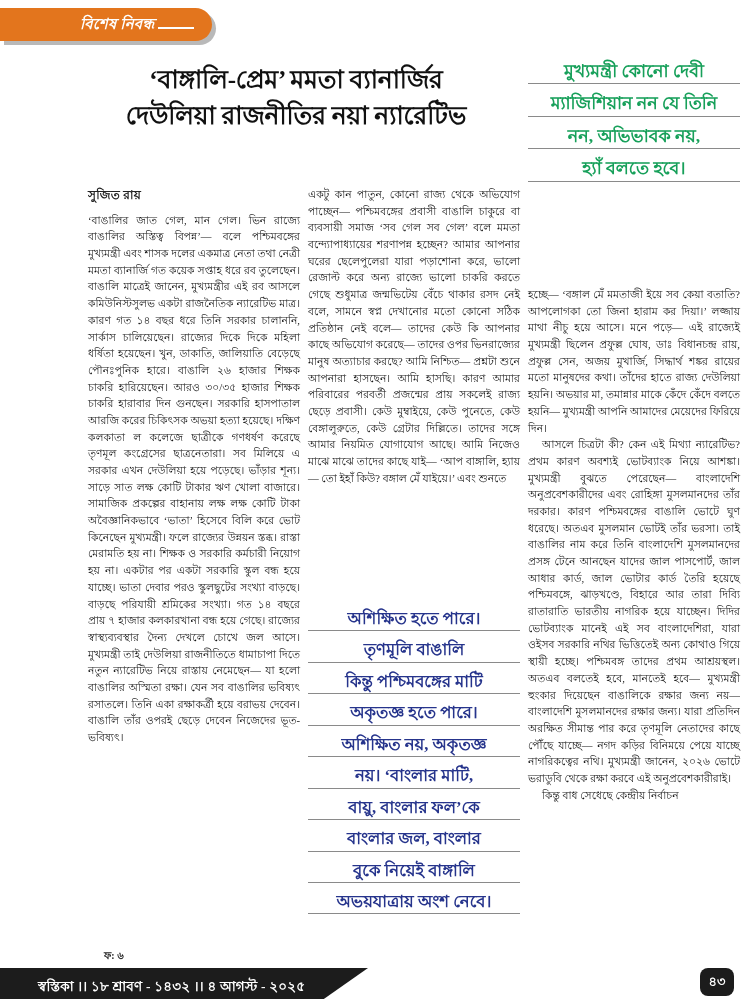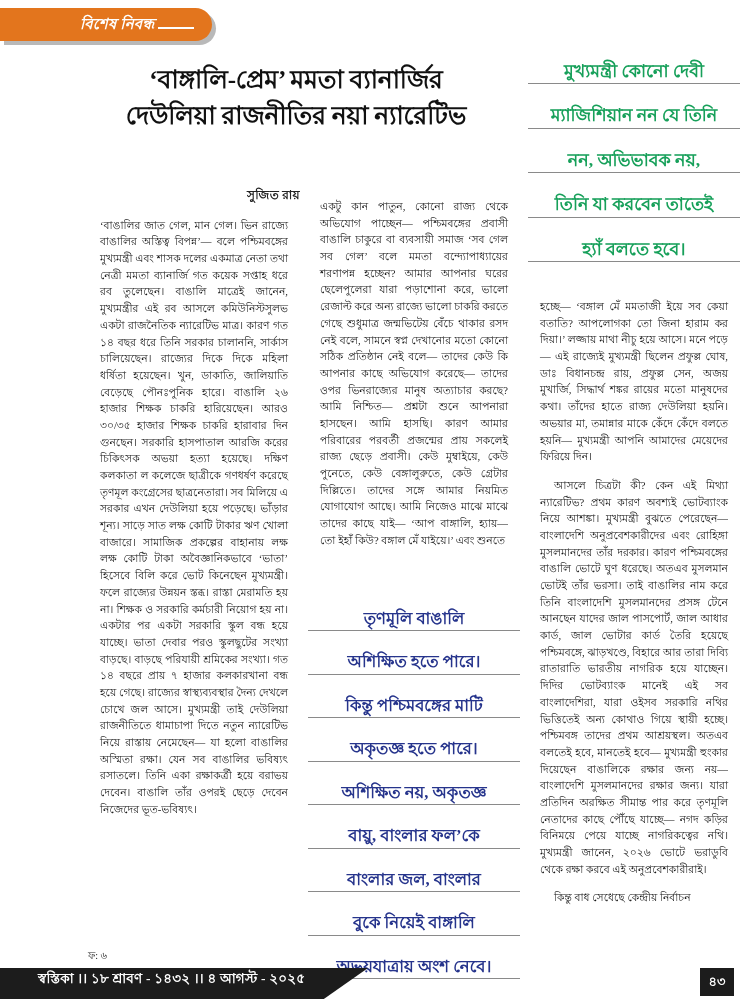--- a/index.html
+++ b/index.html
@@ -79,46 +79,46 @@
 
   
   .col {
     position: absolute;
     font-size: 10.7px;
     line-height: 1.56;
     text-align: justify;
     text-justify: inter-word;
     color: #171717;
   }
-  .col p { margin: 12px; }
+  .col p { margin: 0; }
   .col p + p { text-indent: 14px; }
 
   #col1 { left: 88px;  top: 186px; width: 212px; }
   #col2 { left: 308px; top: 186px; width: 212px; }
   #col3 { left: 528px; top: 286px; width: 212px; }
 
   .byline {
-    text-align: right;
+    text-align: left;
     font-weight: bold;
     font-size: 12px;
     color: #222;
     margin-bottom: 7px;
     letter-spacing: .3px;
   }
 
   
   .pq {
     position: absolute;
     text-align: center;
     font-weight: bold;
   }
   .pq .line {
     border-bottom: 1.4px solid currentColor;
     padding-bottom: 1px;
-    margin-bottom: 20px;
+    margin-bottom: 8px;
     white-space: nowrap;
   }
 
   #pq-green {
     left: 528px;
     top: 60px;
     width: 212px;
     color: #17a05a;
     font-size: 17.5px;
     line-height: 1.28;
@@ -131,53 +131,53 @@
     width: 212px;
     color: #26348c;
     font-size: 16.5px;
     line-height: 1.3;
   }
   #pq-blue .line { border-bottom-color: #8a8a8a; }
 
   
   .folio {
     position: absolute;
-    left: 88px;
+    left: 104px;
     top: 948px;
     font-size: 10px;
-    font-weight: normal;
+    font-weight: bold;
     color: #222;
   }
   .footer-bar {
     position: absolute;
     left: 0;
     top: 968px;
     width: 368px;
     height: 31px;
     background: #1c1c1c;
     clip-path: polygon(0 0, 100% 0, 88% 100%, 0 100%);
     display: flex;
-    align-items: flex-start;
+    align-items: flex-end;
   }
   .footer-text {
     color: #ffffff;
     font-weight: bold;
     font-size: 13.5px;
     margin-left: 38px;
     white-space: nowrap;
     letter-spacing: .2px;
   }
   .page-badge {
     position: absolute;
     left: 700px;
     top: 968px;
     width: 34px;
     height: 28px;
     background: #1c1c1c;
-    border-radius: 0;
+    border-radius: 8px;
     color: #ffffff;
     font-weight: bold;
     font-size: 13px;
     display: flex;
     align-items: center;
     justify-content: center;
   }
 </style>
 </head>
 <body>
@@ -192,39 +192,39 @@
 
 <div class="headline">
   <div>‘বাঙ্গালি-প্রেম’ মমতা ব্যানার্জির</div>
   <div>দেউলিয়া রাজনীতির নয়া ন্যারেটিভ</div>
 </div>
 
 <div class="pq" id="pq-green">
   <div class="line">মুখ্যমন্ত্রী কোনো দেবী</div>
   <div class="line">ম্যাজিশিয়ান নন যে তিনি</div>
   <div class="line">নন, অভিভাবক নয়,</div>
-  <div class="line">তিনি যা করবেন তাতেই</div>
   <div class="line">হ্যাঁ বলতে হবে।</div>
 </div>
 
 <div class="col" id="col1">
   <div class="byline">সুজিত রায়</div>
   <p>‘বাঙালির জাত গেল, মান গেল। ভিন রাজ্যে বাঙালির অস্তিত্ব বিপন্ন’— বলে পশ্চিমবঙ্গের মুখ্যমন্ত্রী এবং শাসক দলের একমাত্র নেতা তথা নেত্রী মমতা ব্যানার্জি গত কয়েক সপ্তাহ ধরে রব তুলেছেন। বাঙালি মাত্রেই জানেন, মুখ্যমন্ত্রীর এই রব আসলে কমিউনিস্টসুলভ একটা রাজনৈতিক ন্যারেটিভ মাত্র। কারণ গত ১৪ বছর ধরে তিনি সরকার চালাননি, সার্কাস চালিয়েছেন। রাজ্যের দিকে দিকে মহিলা ধর্ষিতা হয়েছেন। খুন, ডাকাতি, জালিয়াতি বেড়েছে পৌনঃপুনিক হারে। বাঙালি ২৬ হাজার শিক্ষক চাকরি হারিয়েছেন। আরও ৩০/৩৫ হাজার শিক্ষক চাকরি হারাবার দিন গুনছেন। সরকারি হাসপাতাল আরজি করের চিকিৎসক অভয়া হত্যা হয়েছে। দক্ষিণ কলকাতা ল কলেজে ছাত্রীকে গণধর্ষণ করেছে তৃণমূল কংগ্রেসের ছাত্রনেতারা। সব মিলিয়ে এ সরকার এখন দেউলিয়া হয়ে পড়েছে। ভাঁড়ার শূন্য। সাড়ে সাত লক্ষ কোটি টাকার ঋণ খোলা বাজারে। সামাজিক প্রকল্পের বাহানায় লক্ষ লক্ষ কোটি টাকা অবৈজ্ঞানিকভাবে ‘ভাতা’ হিসেবে বিলি করে ভোট কিনেছেন মুখ্যমন্ত্রী। ফলে রাজ্যের উন্নয়ন স্তব্ধ। রাস্তা মেরামতি হয় না। শিক্ষক ও সরকারি কর্মচারী নিয়োগ হয় না। একটার পর একটা সরকারি স্কুল বন্ধ হয়ে যাচ্ছে। ভাতা দেবার পরও স্কুলছুটের সংখ্যা বাড়ছে। বাড়ছে পরিযায়ী শ্রমিকের সংখ্যা। গত ১৪ বছরে প্রায় ৭ হাজার কলকারখানা বন্ধ হয়ে গেছে। রাজ্যের স্বাস্থ্যব্যবস্থার দৈন্য দেখলে চোখে জল আসে। মুখ্যমন্ত্রী তাই দেউলিয়া রাজনীতিতে ধামাচাপা দিতে নতুন ন্যারেটিভ নিয়ে রাস্তায় নেমেছেন— যা হলো বাঙালির অস্মিতা রক্ষা। যেন সব বাঙালির ভবিষ্যৎ রসাতলে। তিনি একা রক্ষাকর্ত্রী হয়ে বরাভয় দেবেন। বাঙালি তাঁর ওপরই ছেড়ে দেবেন নিজেদের ভূত-ভবিষ্যৎ।</p>
 </div>
 
 <div class="col" id="col2">
   <p>একটু কান পাতুন, কোনো রাজ্য থেকে অভিযোগ পাচ্ছেন— পশ্চিমবঙ্গের প্রবাসী বাঙালি চাকুরে বা ব্যবসায়ী সমাজ ‘সব গেল সব গেল’ বলে মমতা বন্দ্যোপাধ্যায়ের শরণাপন্ন হচ্ছেন? আমার আপনার ঘরের ছেলেপুলেরা যারা পড়াশোনা করে, ভালো রেজাল্ট করে অন্য রাজ্যে ভালো চাকরি করতে গেছে শুধুমাত্র জন্মভিটেয় বেঁচে থাকার রসদ নেই বলে, সামনে স্বপ্ন দেখানোর মতো কোনো সঠিক প্রতিষ্ঠান নেই বলে— তাদের কেউ কি আপনার কাছে অভিযোগ করেছে— তাদের ওপর ভিনরাজ্যের মানুষ অত্যাচার করছে? আমি নিশ্চিত— প্রশ্নটা শুনে আপনারা হাসছেন। আমি হাসছি। কারণ আমার পরিবারের পরবর্তী প্রজন্মের প্রায় সকলেই রাজ্য ছেড়ে প্রবাসী। কেউ মুম্বাইয়ে, কেউ পুনেতে, কেউ বেঙ্গালুরুতে, কেউ গ্রেটার দিল্লিতে। তাদের সঙ্গে আমার নিয়মিত যোগাযোগ আছে। আমি নিজেও মাঝে মাঝে তাদের কাছে যাই— ‘আপ বাঙ্গালি, হ্যায়— তো ইহাঁ কিউ? বঙ্গাল মেঁ যাইয়ে।’ এবং শুনতে</p>
 </div>
 
 <div class="pq" id="pq-blue">
+  <div class="line">অশিক্ষিত হতে পারে।</div>
   <div class="line">তৃণমূলি বাঙালি</div>
-  <div class="line">অশিক্ষিত হতে পারে।</div>
   <div class="line">কিন্তু পশ্চিমবঙ্গের মাটি</div>
   <div class="line">অকৃতজ্ঞ হতে পারে।</div>
   <div class="line">অশিক্ষিত নয়, অকৃতজ্ঞ</div>
+  <div class="line">নয়। ‘বাংলার মাটি,</div>
   <div class="line">বায়ু, বাংলার ফল’কে</div>
   <div class="line">বাংলার জল, বাংলার</div>
   <div class="line">বুকে নিয়েই বাঙ্গালি</div>
   <div class="line">অভয়যাত্রায় অংশ নেবে।</div>
 </div>
 
 <div class="col" id="col3">
   <p>হচ্ছে— ‘বঙ্গাল মেঁ মমতাজী ইয়ে সব কেয়া বতাতি? আপলোগকা তো জিনা হারাম কর দিয়া।’ লজ্জায় মাথা নীচু হয়ে আসে। মনে পড়ে— এই রাজ্যেই মুখ্যমন্ত্রী ছিলেন প্রফুল্ল ঘোষ, ডাঃ বিধানচন্দ্র রায়, প্রফুল্ল সেন, অজয় মুখার্জি, সিদ্ধার্থ শঙ্কর রায়ের মতো মানুষদের কথা। তাঁদের হাতে রাজ্য দেউলিয়া হয়নি। অভয়ার মা, তমান্নার মাকে কেঁদে কেঁদে বলতে হয়নি— মুখ্যমন্ত্রী আপনি আমাদের মেয়েদের ফিরিয়ে দিন।</p>
   <p>আসলে চিত্রটা কী? কেন এই মিথ্যা ন্যারেটিভ? প্রথম কারণ অবশ্যই ভোটব্যাংক নিয়ে আশঙ্কা। মুখ্যমন্ত্রী বুঝতে পেরেছেন— বাংলাদেশি অনুপ্রবেশকারীদের এবং রোহিঙ্গা মুসলমানদের তাঁর দরকার। কারণ পশ্চিমবঙ্গের বাঙালি ভোটে ঘুণ ধরেছে। অতএব মুসলমান ভোটই তাঁর ভরসা। তাই বাঙালির নাম করে তিনি বাংলাদেশি মুসলমানদের প্রসঙ্গ টেনে আনছেন যাদের জাল পাসপোর্ট, জাল আধার কার্ড, জাল ভোটার কার্ড তৈরি হয়েছে পশ্চিমবঙ্গে, ঝাড়খণ্ডে, বিহারে আর তারা দিব্যি রাতারাতি ভারতীয় নাগরিক হয়ে যাচ্ছেন। দিদির ভোটব্যাংক মানেই এই সব বাংলাদেশিরা, যারা ওইসব সরকারি নথির ভিত্তিতেই অন্য কোথাও গিয়ে স্থায়ী হচ্ছে। পশ্চিমবঙ্গ তাদের প্রথম আশ্রয়স্থল। অতএব বলতেই হবে, মানতেই হবে— মুখ্যমন্ত্রী হুংকার দিয়েছেন বাঙালিকে রক্ষার জন্য নয়— বাংলাদেশি মুসলমানদের রক্ষার জন্য। যারা প্রতিদিন অরক্ষিত সীমান্ত পার করে তৃণমূলি নেতাদের কাছে পৌঁছে যাচ্ছে— নগদ কড়ির বিনিময়ে পেয়ে যাচ্ছে নাগরিকত্বের নথি। মুখ্যমন্ত্রী জানেন, ২০২৬ ভোটে ভরাডুবি থেকে রক্ষা করবে এই অনুপ্রবেশকারীরাই।</p>
   <p>কিন্তু বাধ সেধেছে কেন্দ্রীয় নির্বাচন</p>

